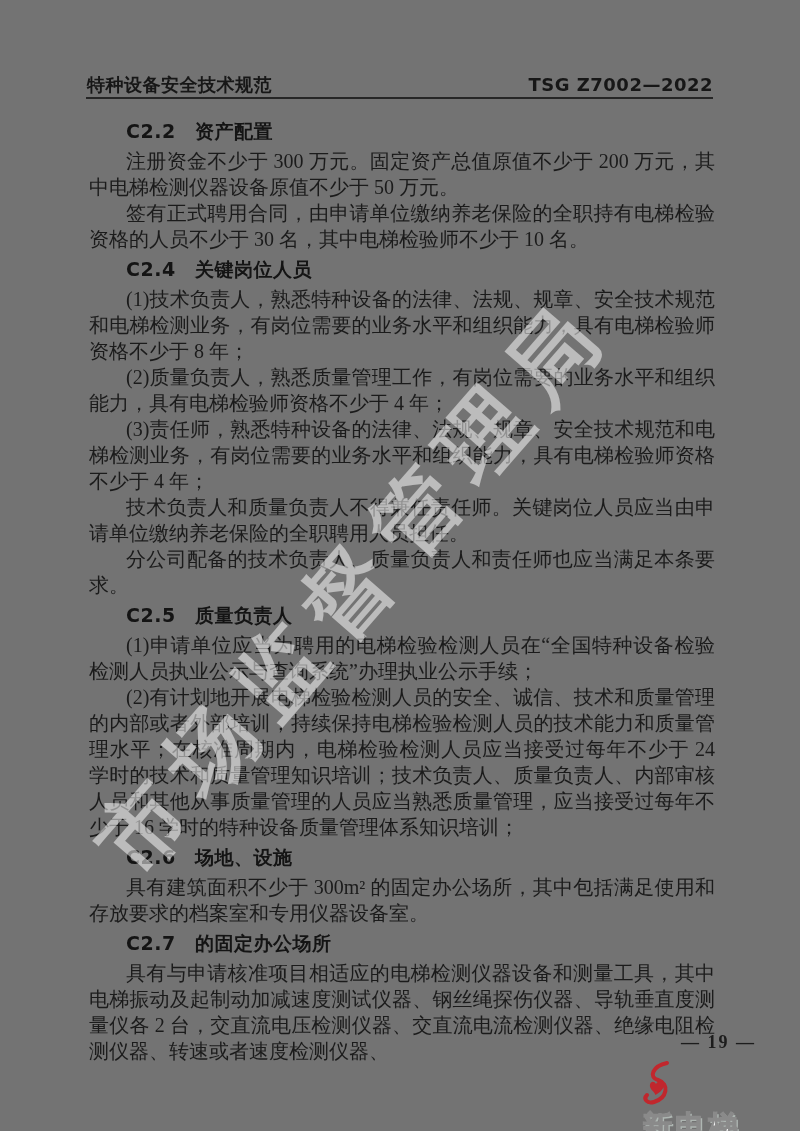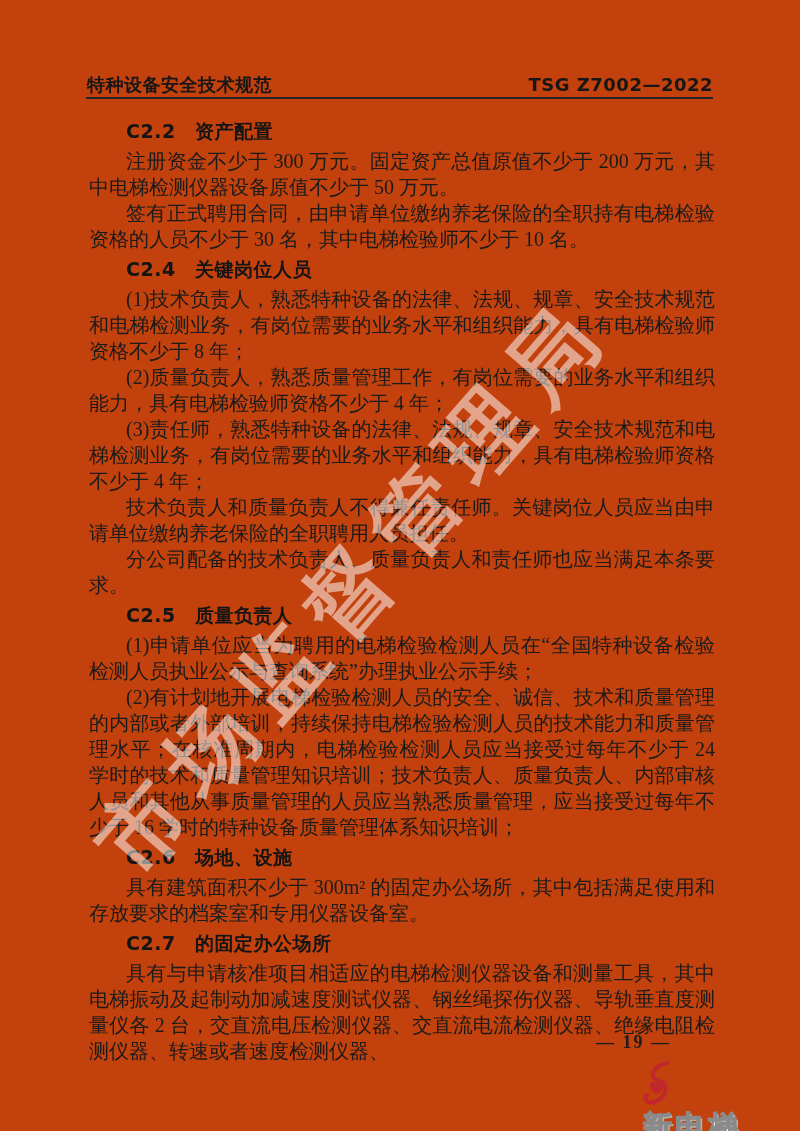--- a/index.html
+++ b/index.html
@@ -1,19 +1,19 @@
 <!DOCTYPE html>
 <html><head>
 <meta charset="utf-8">
 <style>
   html,body{margin:0;padding:0;}
   .page{
     position:relative;
     width:800px;height:1131px;
-    background:#c2410c;
+    background:#737373;
     overflow:hidden;
     font-family:"Liberation Serif","DejaVu Serif",serif;
     color:#1b1b1b;
   }
   
   .hdr{
     position:absolute;left:87px;top:73px;width:626px;
     display:flex;justify-content:space-between;align-items:baseline;
     font-family:"DejaVu Sans","Liberation Sans",sans-serif;
     font-weight:700;font-size:18px;color:#171717;
@@ -50,21 +50,21 @@
     letter-spacing:18px;white-space:nowrap;
     color:rgba(255,255,255,0.52);
     transform:rotate(-49deg);
     transform-origin:0 50%;
     pointer-events:none;
     z-index:5;
   }
   
   .page-number{
     position:absolute;left:596px;top:1032px;width:160px;
-    text-align:left;font-size:18px;font-weight:700;
+    text-align:right;font-size:18px;font-weight:700;
     font-family:"Liberation Serif","DejaVu Serif",serif;
     color:#1d1d1d;letter-spacing:2px;
   }
   .logo{
     position:absolute;left:640px;top:1056px;width:158px;
     z-index:6;
   }
   .logo-row{display:flex;align-items:flex-start;flex-direction:column;}
   .logo-icon{flex:0 0 auto;margin-top:4px;}
   .logo-name{

